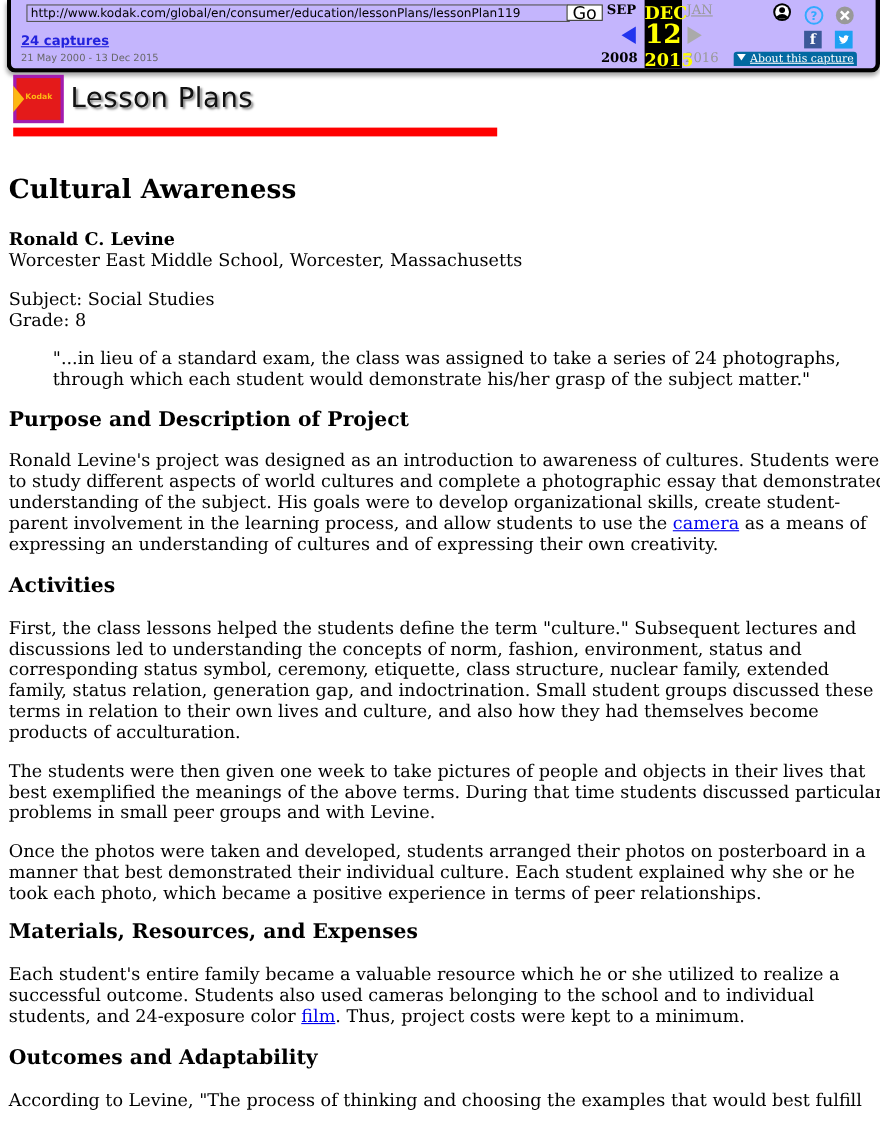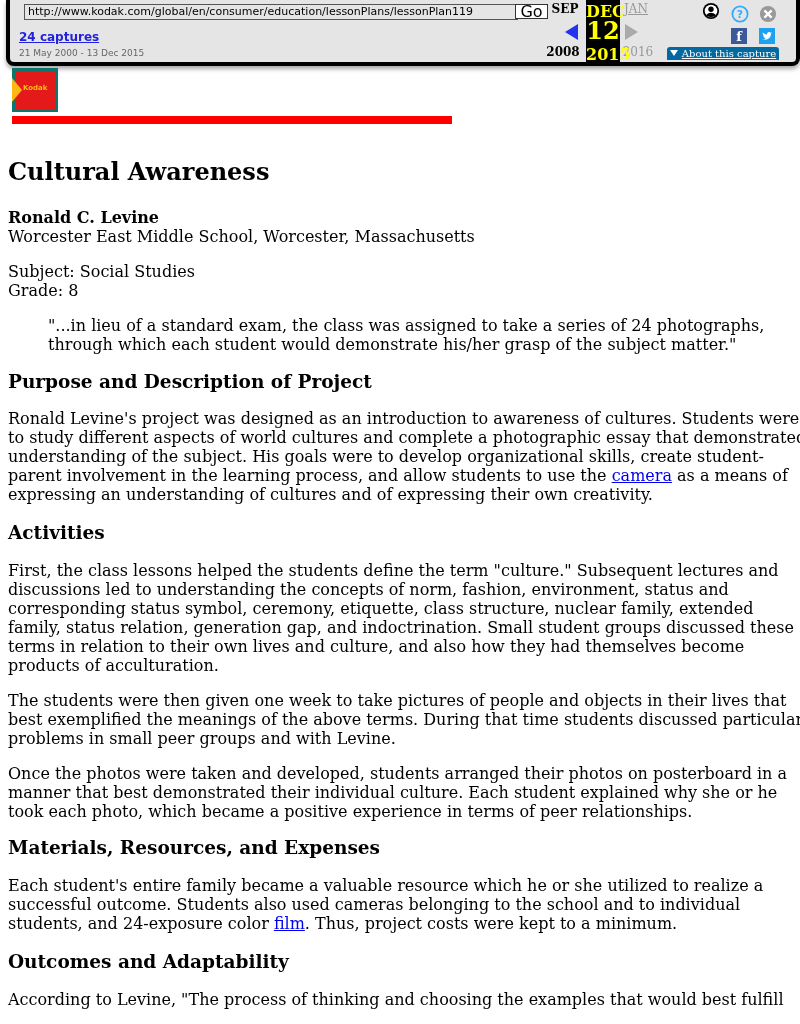--- a/index.html
+++ b/index.html
@@ -1,21 +1,21 @@
 <!DOCTYPE html>
 <html><head>
 <meta charset="utf-8">
 <style>
   html, body { margin: 0; padding: 0; background: #fff; }
   body { width: 800px; height: 1024px; overflow: hidden; position: relative; font-family: "DejaVu Serif", serif; color: #000; }
 
   
   .wb-toolbar {
     position: absolute; left: 6px; top: 0; width: 786px; height: 62px;
-    background: #e5e5e5; border: 4px solid #000; border-top: none;
+    background: #c4b5fd; border: 4px solid #000; border-top: none;
     border-radius: 0 0 8px 8px; box-shadow: 0 3px 4px rgba(0,0,0,0.35);
     font-family: "DejaVu Sans", sans-serif;
   }
   .wb-url {
     position: absolute; left: 14px; top: 4px; width: 486px; height: 14px;
     border: 1px solid #555; font-size: 11px; line-height: 14px; padding: 0 3px;
     font-family: "DejaVu Sans", sans-serif; color: #000; overflow: hidden; white-space: nowrap;
   }
   .wb-go {
     position: absolute; left: 505px; top: 4px; width: 33px; height: 15px;
@@ -49,21 +49,21 @@
   .wb-about .tri { display: inline-block; width: 0; height: 0; border-left: 4px solid transparent; border-right: 4px solid transparent; border-top: 6px solid #fff; margin-right: 4px; vertical-align: 1px; }
 
   .wb-user { position: absolute; left: 702px; top: 2px; width: 18px; height: 18px; }
   .wb-help { position: absolute; left: 731px; top: 5px; width: 18px; height: 18px; }
   .wb-close { position: absolute; left: 759px; top: 5px; width: 18px; height: 18px; }
   .wb-fb { position: absolute; left: 731px; top: 28px; width: 16px; height: 16px; background: #3b5998; color: #fff; font-size: 13px; font-weight: bold; text-align: center; line-height: 18px; overflow: hidden; }
   .wb-tw { position: absolute; left: 759px; top: 28px; width: 16px; height: 16px; background: #1da1f2; }
 
   
   .banner { position: absolute; left: 12px; top: 68px; width: 440px; height: 58px; }
-  .kodak-logo { position: absolute; left: 0; top: 0; width: 46px; height: 44px; background: #0f766e; }
+  .kodak-logo { position: absolute; left: 0; top: 0; width: 46px; height: 44px; background: #a21caf; }
   .kodak-logo .red { position: absolute; left: 3px; top: 3px; width: 40px; height: 38px; background: #e41a1a; }
   .kodak-logo .k { position: absolute; left: 0; top: 10px; width: 0; height: 0; border-top: 12px solid transparent; border-bottom: 12px solid transparent; border-left: 10px solid #fdb813; }
   .kodak-logo .word { position: absolute; left: 11px; top: 16px; font-family: "DejaVu Sans", sans-serif; font-size: 7px; color: #fdb813; font-weight: bold; }
   .banner-title { position: absolute; left: 52px; top: 6px; font-family: "DejaVu Sans", sans-serif; font-size: 25px; color: #111; text-shadow: 2px 2px 2px #888; letter-spacing: 0.5px; }
   .banner-bar { position: absolute; left: 0; top: 48px; width: 440px; height: 8px; background: #ff0000; }
 
   .content { position: absolute; left: 8px; top: 156px; width: 800px; font-size: 16px; line-height: 19px; white-space: normal; }
   h1 { font-size: 24px; font-weight: bold; margin: 0; line-height: 32px; }
   h2 { font-size: 18.5px; font-weight: bold; margin: 0; line-height: 22px; }
   a.link { color: #0000ee; text-decoration: underline; }
@@ -117,20 +117,21 @@
   <rect width="16" height="16" fill="#1da1f2"></rect>
   <path d="M3 11 Q6 12.5 9 11 Q12 9 12 5.5 L13.2 4.5 L11.8 4.7 Q10.5 3.5 9 4.3 Q7.8 5 8 6.5 Q5.5 6.3 3.8 4.5 Q3.2 6.5 5 7.7 L4 7.5 Q4.3 9 5.8 9.5 L4.8 9.6 Q5.5 10.7 6.8 10.8 Q5 11.8 3 11 Z" fill="#fff"></path>
 </svg>
 
 <div class="banner">
   <div class="kodak-logo">
     <div class="red"></div>
     <div class="k"></div>
     <div class="word">Kodak</div>
   </div>
+  <div class="banner-title">Lesson Plans</div>
   <div class="banner-bar"></div>
 </div>
 
 <div class="content">
   <h1>Cultural Awareness</h1>
 
   <div style="height:20px"></div>
   <div style="font-weight:bold">Ronald C. Levine</div>
   <div>Worcester East Middle School, Worcester, Massachusetts</div>
 

